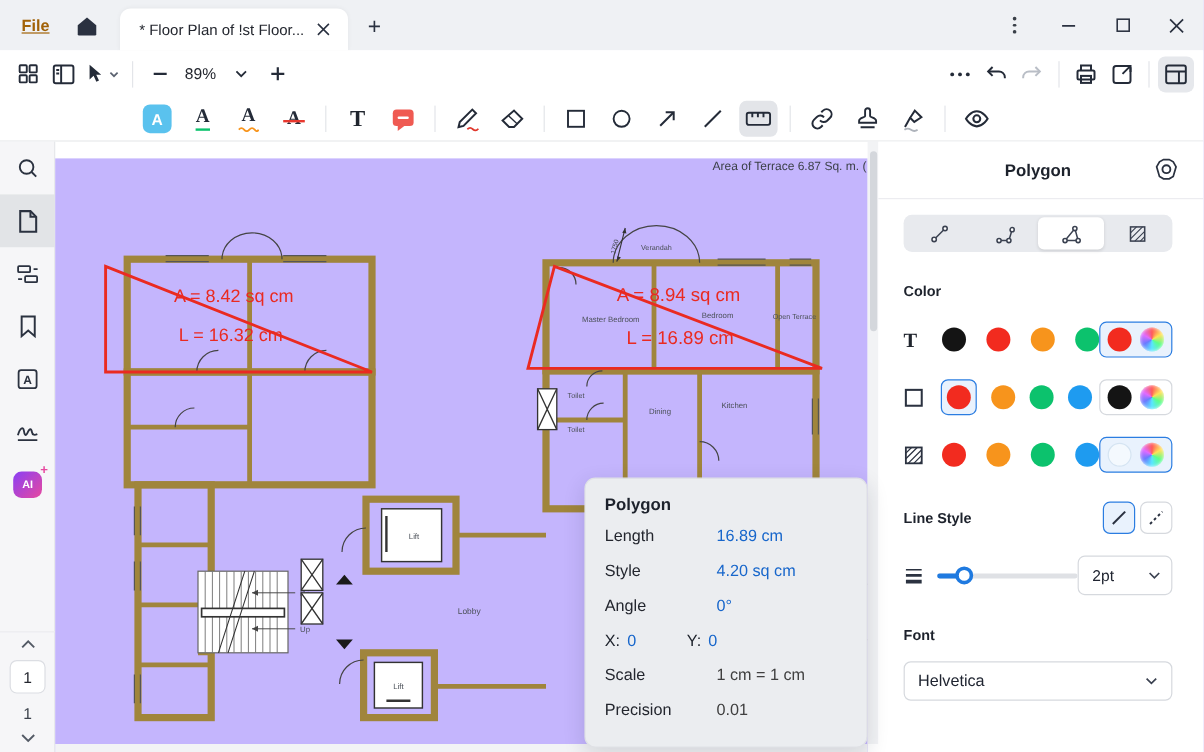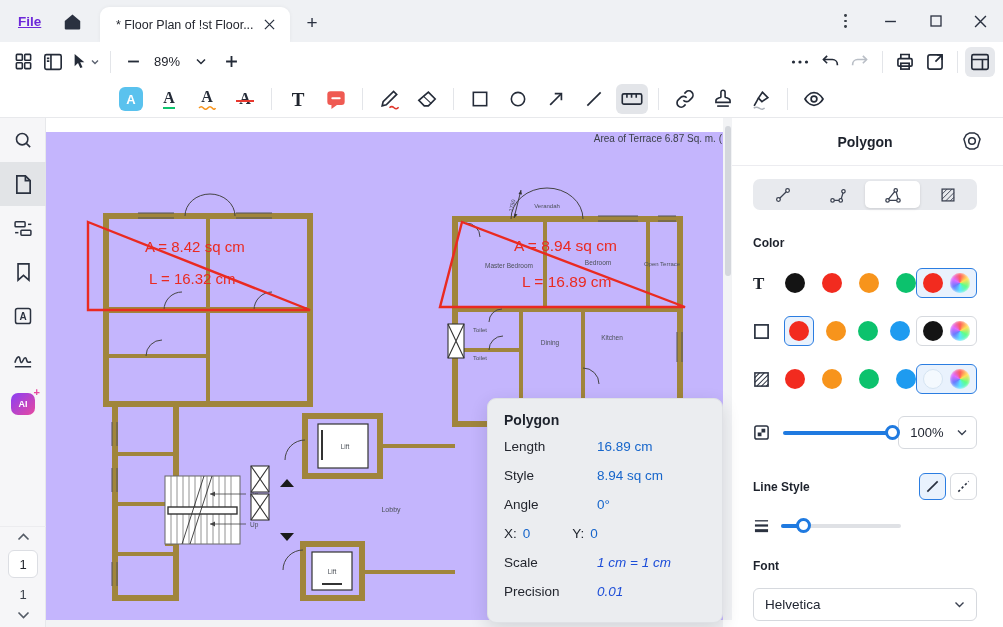--- a/index.html
+++ b/index.html
@@ -4,21 +4,21 @@
 <style>
   * { margin:0; padding:0; box-sizing:border-box; }
   html,body { width:1003px; height:627px; }
   body { position:relative; overflow:hidden; background:#fff;
          font-family:"Liberation Sans",sans-serif; color:#20252e; }
   svg { display:block; }
 
   
   .titlebar { position:absolute; left:0; top:0; width:1003px; height:42px;
               background:#eff1f4; display:flex; align-items:center; }
-  .file-menu { font-size:13.5px; font-weight:bold; color:#6d28d9; padding:0 14px 0 18px; cursor:default;text-decoration:underline;}
+  .file-menu { font-size:13.5px; font-weight:bold; color:#a16207; padding:0 14px 0 18px; cursor:default;text-decoration:underline;}
   .home-btn { width:34px; height:30px; display:flex; align-items:center; justify-content:center; border-radius:6px;}
   .tab { position:absolute; left:100px; top:7px; width:190px; height:35px; background:#fff;
          border-radius:9px 9px 0 0; display:flex; align-items:center; padding:0 10px 0 16px;
          box-shadow:0 0 4px rgba(0,0,0,.05); }
   .tab-title { font-size:12.5px; color:#23262e; white-space:nowrap; overflow:hidden; flex:1; }
   .tab-close { width:22px; height:22px; display:flex; align-items:center; justify-content:center; border-radius:4px; }
   .newtab-btn { position:absolute; left:297px; top:9px; width:30px; height:28px; display:flex;
                 align-items:center; justify-content:center; font-size:19px; color:#2a3140; border-radius:6px;}
   .win-controls { position:absolute; right:0; top:0; height:42px; display:flex; align-items:center; }
   .win-btn { width:45px; height:42px; display:flex; align-items:center; justify-content:center; }
@@ -75,21 +75,21 @@
   .vthumb { position:absolute; left:1.5px; top:8px; width:6px; height:150px; border-radius:3px; background:#d4d7dc; }
 
   
   .popup { position:absolute; left:487px; top:398px; width:236px; height:225px;
            background:#ebedf0; border:1px solid #dfe1e5; border-radius:9px;
            box-shadow:0 6px 18px rgba(20,30,50,.14); padding:13px 16px; z-index:5; }
   .popup-title { font-size:14px; font-weight:bold; color:#1d222c; margin-bottom:4px; }
   .prow { display:flex; align-items:center; height:29px; font-size:13.5px; }
   .plab { width:93px; color:#23262e; }
   .pval { color:#1766cb; }
-  .pval.dark { color:#1d4ed8;font-style:italic; }
+  .pval.dark { color:#404040; }
   .pxy { display:flex; align-items:center; height:29px; font-size:13.5px; gap:6px; }
   .pxy .ylab { margin-left:36px; }
 
   
   .panel { position:absolute; left:732px; top:118px; width:271px; height:509px; background:#fff;
            padding:0 26px 0 21px; }
   .panel-head { height:47px; display:flex; align-items:center; position:relative; }
   .panel-title { position:absolute; left:0; right:0; text-align:center; font-size:14px; font-weight:bold; color:#1d222c; }
   .gear { position:absolute; right:-6px; top:12px; }
   .pdivider { height:1px; background:#ececf0; margin:0 -26px 0 -21px; }
@@ -547,21 +547,21 @@
   </div>
 
 <div class="popup">
   <div class="popup-title">Polygon</div>
   <div class="prow">
       <span class="plab">Length</span>
       <span class="pval">16.89 cm</span>
     </div>
   <div class="prow">
       <span class="plab">Style</span>
-      <span class="pval">8.94 sq cm</span>
+      <span class="pval">4.20 sq cm</span>
     </div>
   <div class="prow">
       <span class="plab">Angle</span>
       <span class="pval">0°</span>
     </div>
   <div class="pxy">
     <span>X:</span>
     <span class="pval">0</span>
     <span class="ylab">Y:</span>
     <span class="pval">0</span>
@@ -668,37 +668,20 @@
       <span class="sw" style="background: rgb(247, 148, 28);"></span>
       <span class="sw" style="background: rgb(12, 194, 109);"></span>
       <span class="sw" style="background: rgb(30, 155, 240);"></span>
     </span>
     <span class="pill sel">
       <span class="sw empty"></span>
       <span class="wheel"></span>
     </span>
   </div>
 
-  <div class="op-row">
-    <span>
-      <svg width="17" height="17" viewBox="0 0 18 18">
-        <rect x="2" y="2" width="14" height="14" rx="2" fill="none" stroke="#2b3240" stroke-width="1.6"></rect>
-        <path d="M9 5h4v4H9zM5 9h4v4H5z" fill="#2b3240"></path>
-      </svg>
-    </span>
-    <span class="slider">
-        <span class="knob" style="right:-2px"></span>
-      </span>
-    <span class="dd">
-      <span>100%</span>
-      <svg width="10" height="7" viewBox="0 0 10 7">
-          <path d="M1 1.5 5 5.5 9 1.5" fill="none" stroke="#3a4150" stroke-width="1.4"></path>
-        </svg>
-    </span>
-  </div>
 
   <div class="ls-head">
     <span class="plabel">Line Style</span>
     <span class="ls-btns">
       <span class="ls-btn sel">
         <svg width="15" height="15" viewBox="0 0 16 16">
             <path d="M2.5 13.5 13.5 2.5" stroke="#2a3140" stroke-width="1.8"></path>
           </svg>
       </span>
       <span class="ls-btn">
@@ -713,20 +696,26 @@
       <svg width="17" height="15" viewBox="0 0 18 16">
           <path d="M2 3h14" stroke="#2b3240" stroke-width="1.4"></path>
           <path d="M2 8h14" stroke="#2b3240" stroke-width="2.4"></path>
           <path d="M2 13.5h14" stroke="#2b3240" stroke-width="3.2"></path>
         </svg>
     </span>
     <span class="slider thick" style="margin-left:11px">
       <span class="fill"></span>
       <span class="knob" style="left:15px"></span>
     </span>
+    <span class="dd">
+      <span>2pt</span>
+      <svg width="10" height="7" viewBox="0 0 10 7">
+          <path d="M1 1.5 5 5.5 9 1.5" fill="none" stroke="#3a4150" stroke-width="1.4"></path>
+        </svg>
+    </span>
   </div>
 
   <div class="plabel font-label">Font</div>
   <div class="font-dd">
     <span>Helvetica</span>
     <svg width="11" height="7" viewBox="0 0 10 7">
         <path d="M1 1.5 5 5.5 9 1.5" fill="none" stroke="#3a4150" stroke-width="1.4"></path>
       </svg>
   </div>
 

